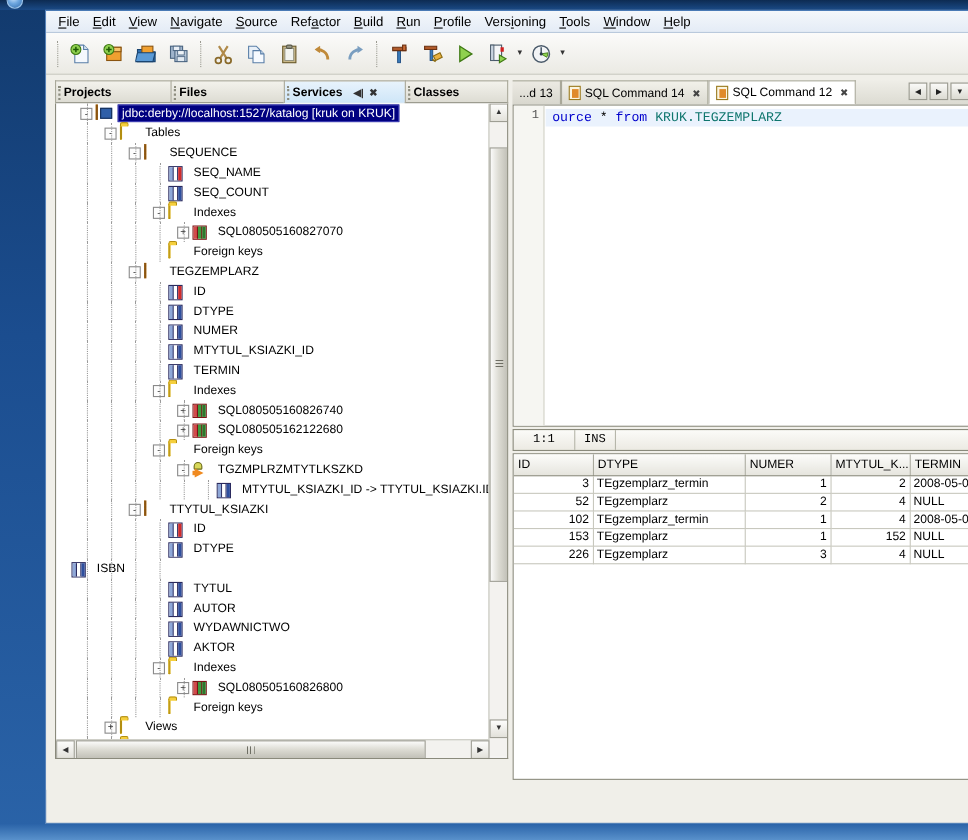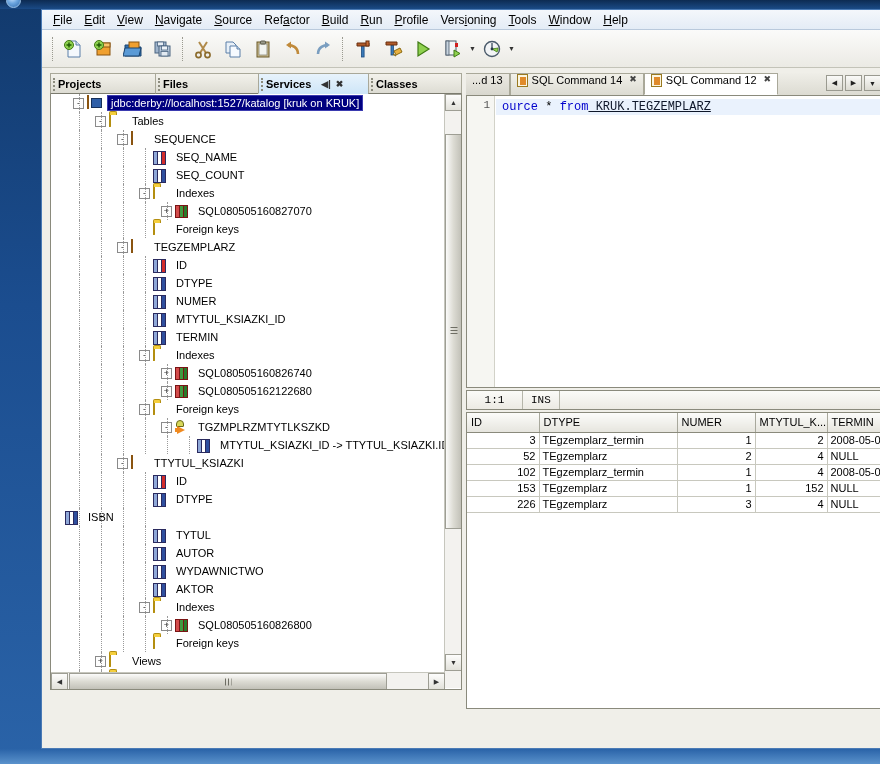--- a/index.html
+++ b/index.html
@@ -241,21 +241,21 @@
   
   #right-panel {
     position: absolute; left: 424px; top: 5px; width: 436px; height: 637px;
   }
   #editor-tabs {
     position: absolute; left: 0; top: 0; width: 436px; height: 22px;
     background: linear-gradient(180deg,#efeee8 0%, #dcdbd2 100%);
     display: flex; align-items: flex-end;
   }
   .etab {
-    height: 22px; display: flex; gap: 4px;
+    height: 22px; display: flex; align-items: center; gap: 4px;
     padding: 0 6px; cursor: default; font-size: 11px; color: #000;
     background: linear-gradient(180deg,#f2f1ea 0%, #dcdbd2 100%);
     border: 1px solid #a9a899; border-bottom: none;
     white-space: nowrap;
   }
   .etab.active {
     background: #ffffff;
     border-bottom: 1px solid #ffffff;
   }
   .etab.trunc {
@@ -294,21 +294,21 @@
     font-family: "Liberation Mono", monospace; font-size: 11px; color: #555;
   }
   #code-line {
     position: absolute; left: 29px; top: 3px; width: 394px; height: 16px;
     background: #eaf2fd;
     font-family: "Liberation Mono", monospace; font-size: 12px;
     padding-left: 6px; line-height: 16px; white-space: pre;
   }
   .kw { color: #0000cc; font-weight: normal; }
   .op { color: #000000; }
-  .id { color: #0f172a; text-decoration: underline; }
+  .id { color: #0f766e; }
   #editor-right-marks {
     position: absolute; right: 0; top: 0; width: 12px; height: 291px;
     background: #f7f7f3; border-left: 1px solid #dcdcd2;
   }
   .mark-box {
     position:absolute; right:2px; top:4px; width:8px; height:8px;
     border:1px solid #b0b0a4;
   }
   .mark-arrow {
     position:absolute; right:1px; top:22px; font-size:9px; color:#444;

